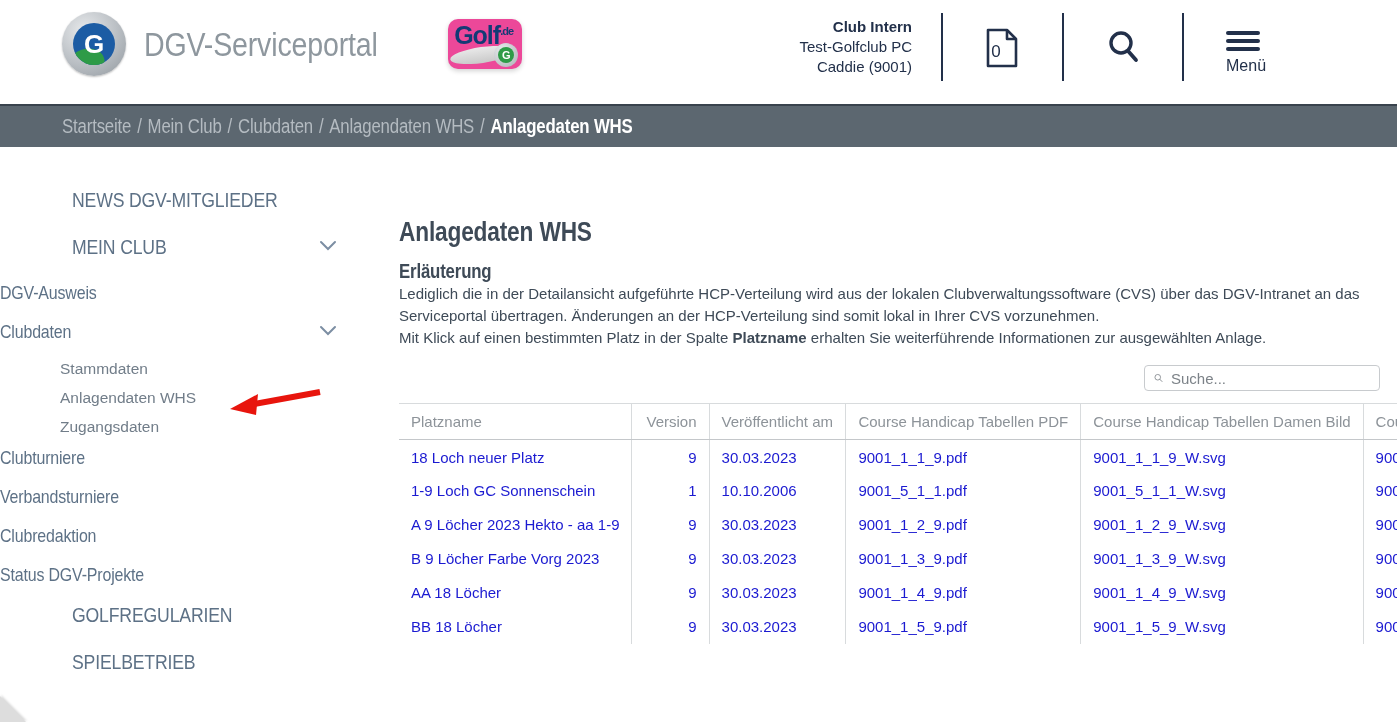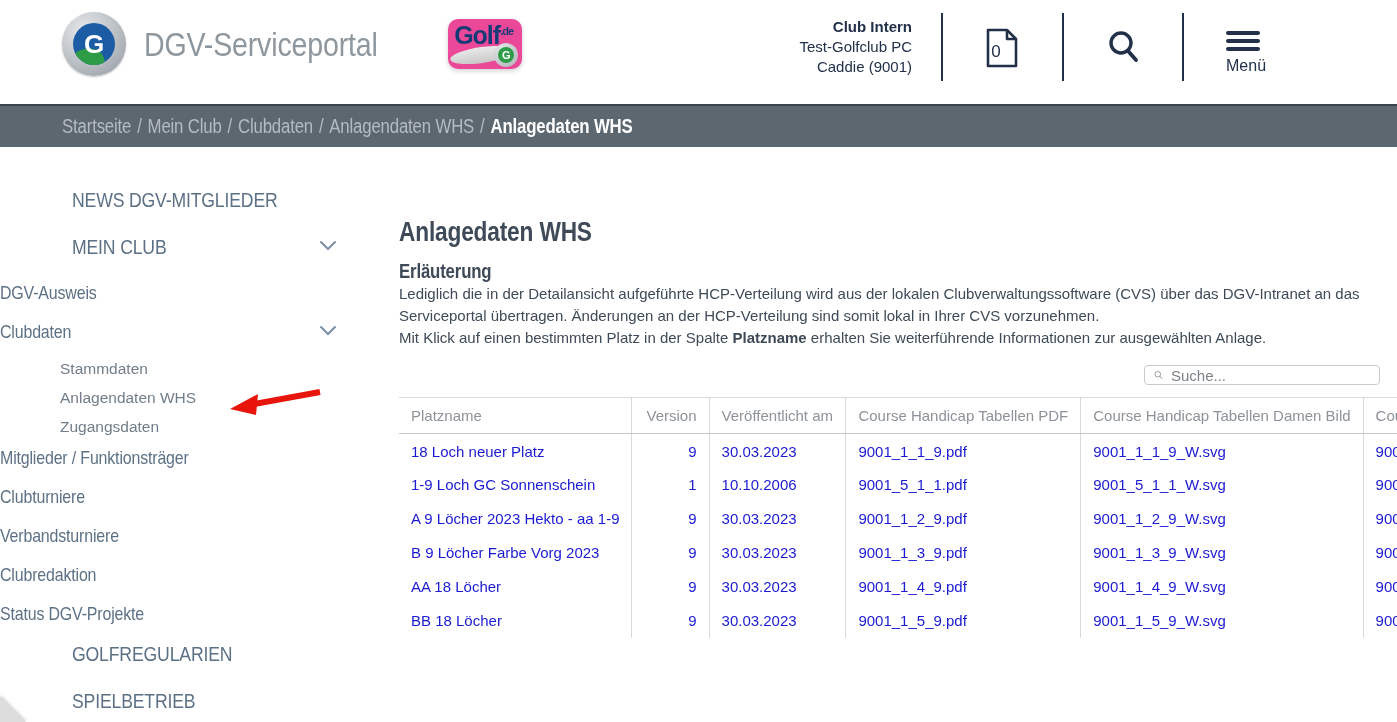--- a/index.html
+++ b/index.html
@@ -57,21 +57,21 @@
   .lvl3 { padding-left:60px; padding-right:60px; margin:0 0 11px; font-size:15.5px; color:#717d89; }
   .annot-arrow { position:absolute; pointer-events:none; }
 
   .main { flex:1 1 auto; padding-top:70px; min-width:0; }
   .main h1 { font-size:27px; color:#3e4a57; font-weight:bold; margin-bottom:12px; }
   .main h2 { font-size:20px; color:#3e4a57; font-weight:bold; }
   .main p { font-size:15px; color:#3e4a57; line-height:1.45; margin-bottom:16px; max-width:985px; }
   .main .p2 { margin-bottom:0; }
 
   .search-row { display:flex; justify-content:flex-end; padding-right:17px; margin-top:17px; }
-  .search-box { display:flex; align-items:center; width:236px; height:20px; border:1px solid #c8cbce;
+  .search-box { display:flex; align-items:center; width:236px; height:26px; border:1px solid #c8cbce;
     border-radius:4px; padding:0 9px; background:#fff; }
   .search-box input { border:none; outline:none; flex:1; font-size:15px; color:#3e4a57; margin-left:8px;
     font-family:"Liberation Sans", sans-serif; }
   .search-box input::placeholder { color:#7c8288; }
 
   .table-wrap { width:998px; overflow:hidden; margin-top:12px; }
   table { border-collapse:collapse; table-layout:fixed; min-width:1191px; font-size:15px; }
   th, td { padding:8px 12px; white-space:nowrap; overflow:hidden; border-right:1px solid #d8dbdd; text-align:left; }
   th { color:#8d9399; font-weight:normal; border-top:1px solid #d8dbdd; border-bottom:1px solid #c4c7ca; height:36px; }
   td { color:#1b1ad1; height:34px; }
@@ -149,21 +149,20 @@
       <div class="nav-item lvl2"><span class="cond">DGV-Ausweis</span></div>
       <div class="nav-item lvl2"><span class="cond">Clubdaten</span><svg width="18" height="12" viewBox="0 0 18 12" class="chev">
           <polyline points="2,2 9,9 16,2" fill="none" stroke="#7c8ea3" stroke-width="2" stroke-linecap="round"></polyline>
         </svg></div>
       <div class="nav-item lvl3"><span>Stammdaten</span></div>
       <div class="nav-item lvl3"><span>Anlagendaten WHS</span><svg width="96" height="32" viewBox="0 0 96 32" class="annot-arrow" style="left: 228px; top: -4px;">
           <line x1="92" y1="7" x2="26" y2="19" stroke="#e8150d" stroke-width="6"></line>
           <polygon points="2,24 30,9 28,30" fill="#e8150d"></polygon>
         </svg></div>
       <div class="nav-item lvl3"><span>Zugangsdaten</span></div>
-      <div class="nav-item lvl2"><span class="cond">Mitglieder / Funktionsträger</span></div>
       <div class="nav-item lvl2"><span class="cond">Clubturniere</span></div>
       <div class="nav-item lvl2"><span class="cond">Verbandsturniere</span></div>
       <div class="nav-item lvl2"><span class="cond">Clubredaktion</span></div>
       <div class="nav-item lvl2"><span class="cond">Status DGV-Projekte</span></div>
       <div class="nav-item lvl1"><span class="cond">GOLFREGULARIEN</span></div>
       <div class="nav-item lvl1"><span class="cond">SPIELBETRIEB</span></div>
     </div>
 
   <div class="main">
     <h1><span class="cond">Anlagedaten WHS</span></h1>

